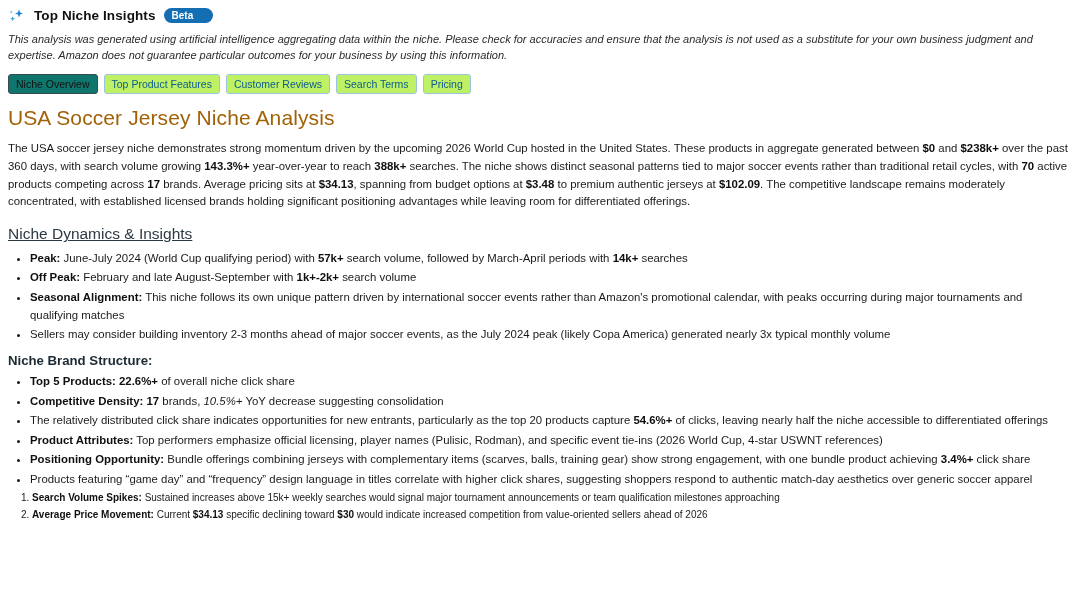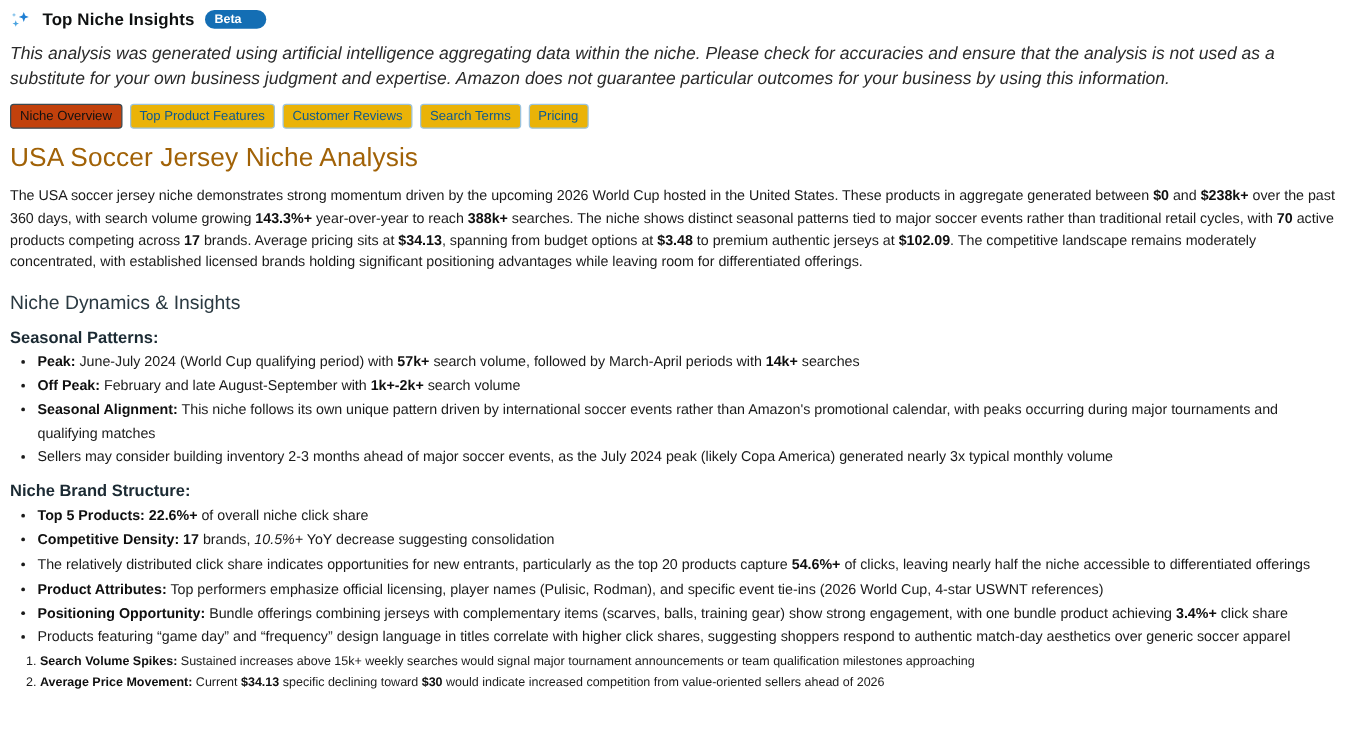--- a/index.html
+++ b/index.html
@@ -23,40 +23,40 @@
   .header-title {
     font-size: 13.5px; font-weight: bold; color: #0f1111; letter-spacing: 0.1px;
   }
   .beta-badge {
     background: #146eb4; color: #ffffff; font-size: 10px; font-weight: bold;
     border-radius: 9px; padding: 2px 20px 2px 8px; line-height: 1.1;
   }
 
   
   .disclaimer {
-    font-size: 14px; font-style: italic; color: #2b2b2b; line-height: 1.45;
+    font-size: 11px; font-style: italic; color: #2b2b2b; line-height: 1.45;
     margin: 0 0 10px 0; max-width: 1070px;
   }
 
   
   .tabs { display: flex; gap: 6px; align-items: center; margin-bottom: 12px; }
   .tab {
     font-size: 10.5px; color: #0f5a8f; border: 1px solid #9cc3dd;
-    border-radius: 3px; padding: 3px 7px; background: #eab308; white-space: nowrap;
+    border-radius: 3px; padding: 3px 7px; background: #bef264; white-space: nowrap;
     line-height: 1.2; cursor: pointer;
   }
-  .tab.active { background: #c2410c; border-color: #3a4a52; color: #111111; }
+  .tab.active { background: #0f766e; border-color: #3a4a52; color: #111111; }
 
   
   h1.doc-title {
     font-size: 21px; font-weight: normal; color: #a16207; margin: 6px 0 10px 0;
     letter-spacing: 0.1px;
   }
   h2.section {
-    font-size: 15.5px; font-weight: normal; color: #2b3a42; margin: 14px 0 6px 0;
+    font-size: 15.5px; font-weight: normal; color: #2b3a42; margin: 14px 0 6px 0; text-decoration: underline;
   }
   h3.sub {
     font-size: 13.2px; font-weight: bold; color: #1b2a33; margin: 10px 0 4px 0;
   }
 
   
   p.body {
     font-size: 11.4px; line-height: 1.55; color: #1a1a1a; margin: 0 0 4px 0;
     max-width: 1065px;
   }
@@ -101,21 +101,20 @@
   </div>
 
   <h1 class="doc-title">USA Soccer Jersey Niche Analysis</h1>
 
   <p class="body">
     <span>The USA soccer jersey niche demonstrates strong momentum driven by the upcoming 2026 World Cup hosted in the United States. These products in aggregate generated between </span><b>$0</b><span> and </span><b>$238k+</b><span> over the past 360 days, with search volume growing </span><b>143.3%+</b><span> year-over-year to reach </span><b>388k+</b><span> searches. The niche shows distinct seasonal patterns tied to major soccer events rather than traditional retail cycles, with </span><b>70</b><span> active products competing across </span><b>17</b><span> brands. Average pricing sits at </span><b>$34.13</b><span>, spanning from budget options at </span><b>$3.48</b><span> to premium authentic jerseys at </span><b>$102.09</b><span>. The competitive landscape remains moderately concentrated, with established licensed brands holding significant positioning advantages while leaving room for differentiated offerings.</span>
   </p>
 
   <h2 class="section">Niche Dynamics &amp; Insights</h2>
 
-  <h3 class="sub">Seasonal Patterns:</h3>
   <ul class="bullets">
     <li>
       <b>Peak:</b><span> June-July 2024 (World Cup qualifying period) with </span><b>57k+</b><span> search volume, followed by March-April periods with </span><b>14k+</b><span> searches</span>
     </li>
     <li>
       <b>Off Peak:</b><span> February and late August-September with </span><b>1k+-2k+</b><span> search volume</span>
     </li>
     <li>
       <b>Seasonal Alignment:</b><span> This niche follows its own unique pattern driven by international soccer events rather than Amazon's promotional calendar, with peaks occurring during major tournaments and qualifying matches</span>
     </li>

